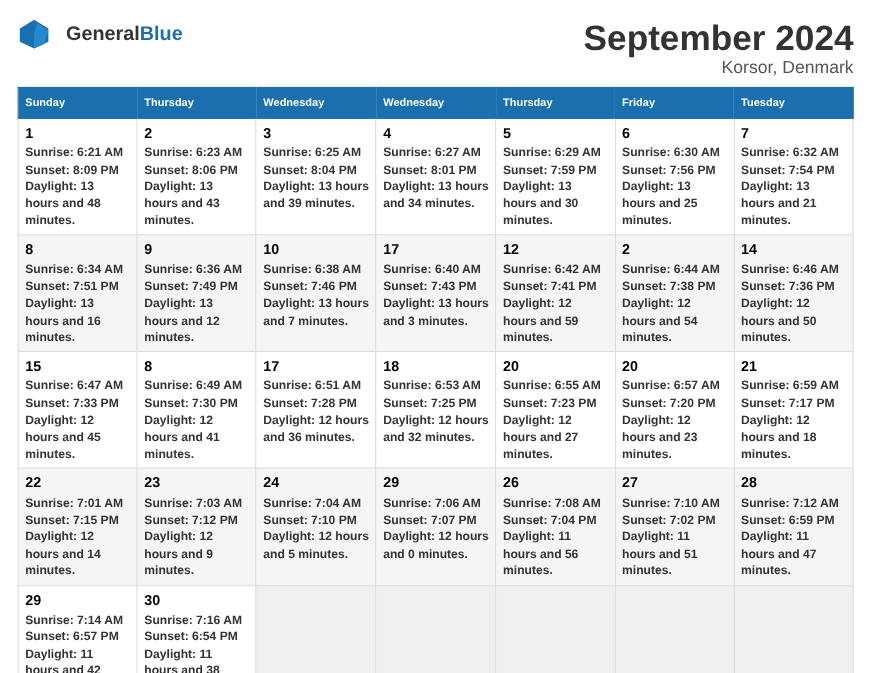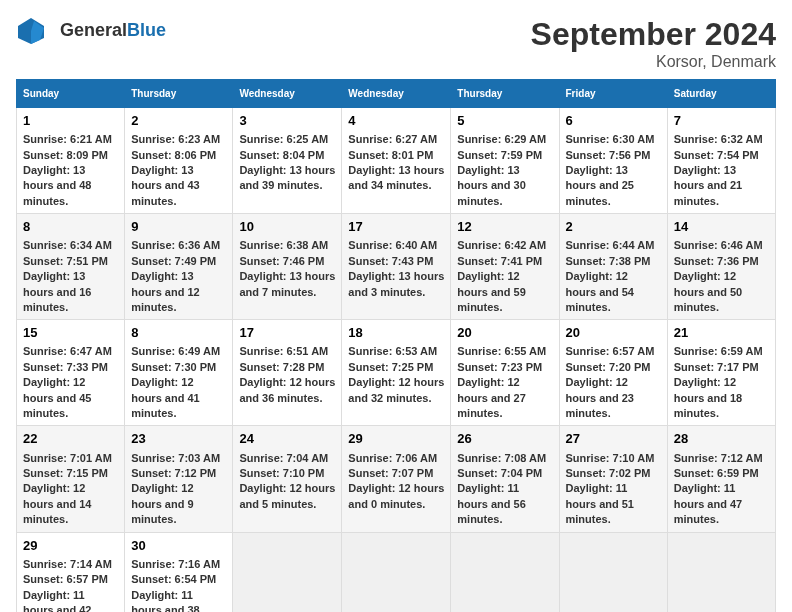--- a/index.html
+++ b/index.html
@@ -115,21 +115,21 @@
 
 <table>
   <thead>
     <tr>
     <th>Sunday</th>
         <th>Thursday</th>
         <th>Wednesday</th>
         <th>Wednesday</th>
         <th>Thursday</th>
         <th>Friday</th>
-        <th>Saturday</th>
+        <th>Tuesday</th>
       </tr>
   </thead>
   <tbody id="calendar-body">
   <tr>
         <td>
         <span class="day-num">1</span>
         <span class="day-info">Sunrise: 6:21 AM<br>Sunset: 8:09 PM<br>Daylight: 13 hours and 48 minutes.</span>
       </td>
         <td>
         <span class="day-num">2</span>

